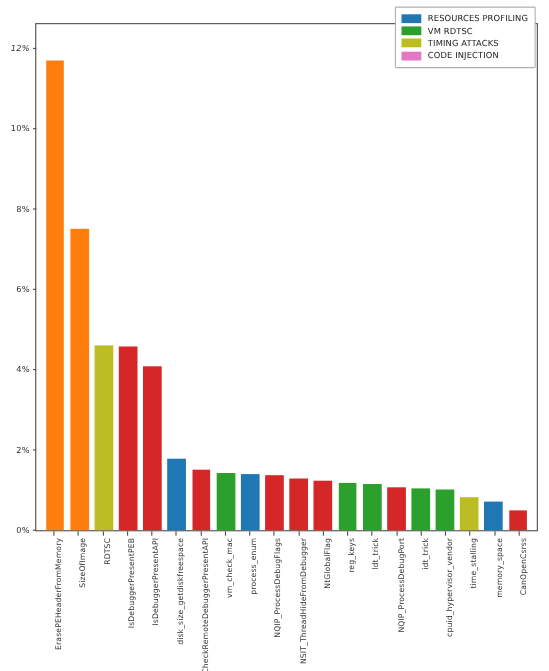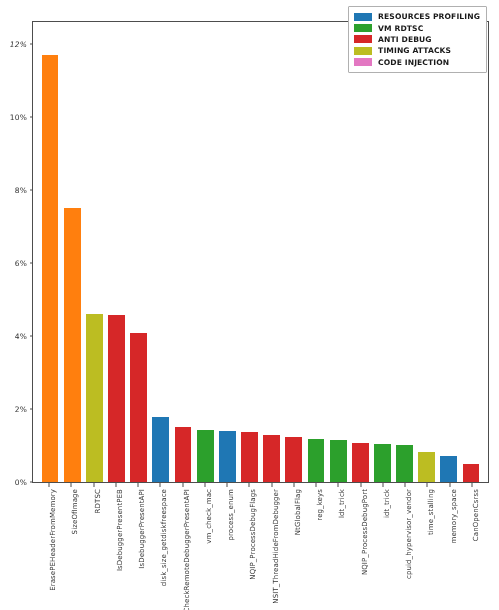--- a/index.html
+++ b/index.html
@@ -79,21 +79,20 @@
 
   
   .legend{
     position:absolute;
     right:12px;top:6px;
     background:#ffffff;
     border:1px solid #b0b0b0;
     border-radius:1px;
     padding:4px 6px 4px 5px;
     box-shadow:0 0 0 0 transparent;
-    font-weight:bold;
   }
   .legend-row{
     display:flex;align-items:center;
     height:11.4px;
   }
   .legend-swatch{
     width:18px;height:8px;margin-right:6px;flex:0 0 auto;
   }
   .legend-label{
     font-size:7.6px;color:#1a1a1a;white-space:nowrap;letter-spacing:.1px;
@@ -271,24 +270,20 @@
   <div class="legend" id="legend-host">
       <div class="legend-row">
         <span class="legend-swatch" style="background: rgb(31, 119, 180);"></span>
         <span class="legend-label">RESOURCES PROFILING</span>
       </div>
       <div class="legend-row">
         <span class="legend-swatch" style="background: rgb(44, 160, 44);"></span>
         <span class="legend-label">VM RDTSC</span>
       </div>
       <div class="legend-row">
-        <span class="legend-swatch" style="background: rgb(214, 39, 40);"></span>
-        <span class="legend-label">ANTI DEBUG</span>
-      </div>
-      <div class="legend-row">
         <span class="legend-swatch" style="background: rgb(188, 189, 34);"></span>
         <span class="legend-label">TIMING ATTACKS</span>
       </div>
       <div class="legend-row">
         <span class="legend-swatch" style="background: rgb(227, 119, 194);"></span>
         <span class="legend-label">CODE INJECTION</span>
       </div>
     </div>
 
 </div>

